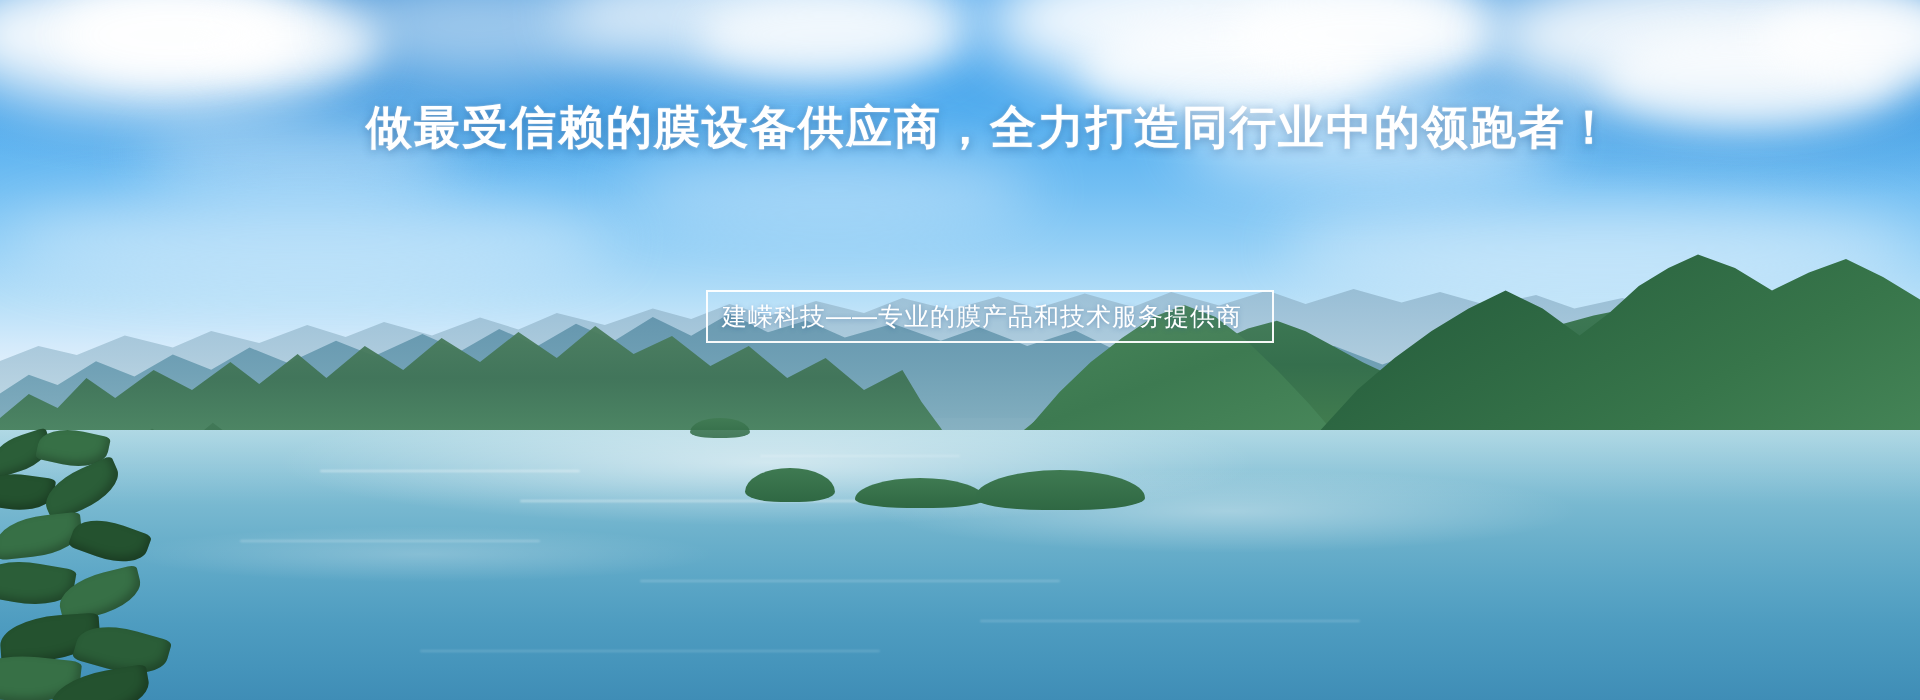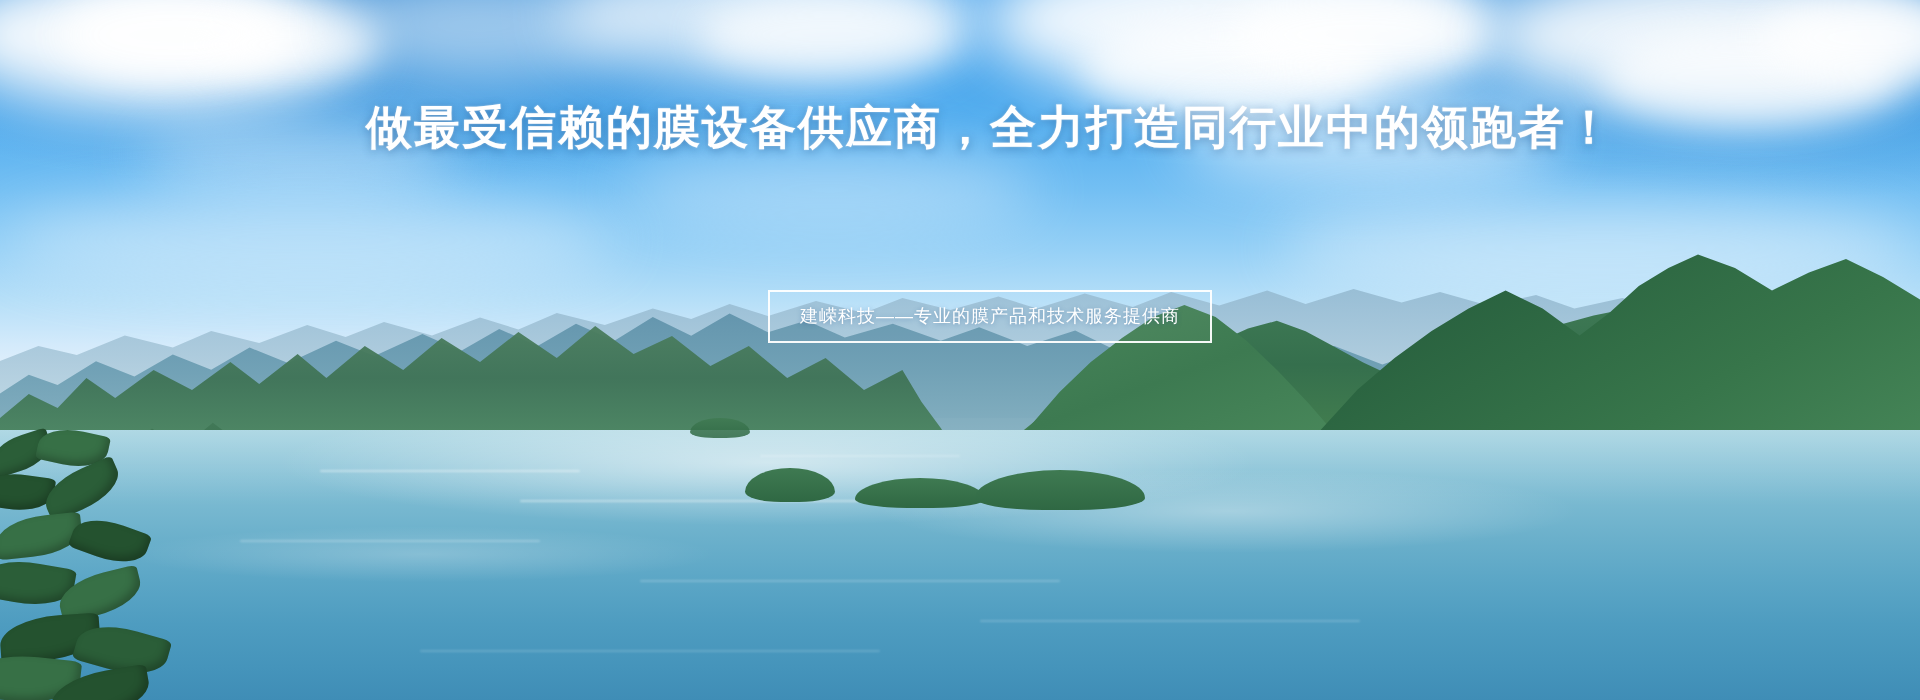--- a/index.html
+++ b/index.html
@@ -206,22 +206,22 @@
     white-space:nowrap;
     text-shadow:0 1px 6px rgba(30,80,140,.45);
   }
 
   .tagline-wrap {
     position:absolute; left:0; top:290px; width:1920px;
     display:flex; justify-content:center;
   }
   .tagline-box {
     border:2px solid rgba(255,255,255,.95);
-    padding:11px 30px 12px 30px;
-    font-size:18px;
+    padding:11px 30px 12px 14px;
+    font-size:25px;
     color:#ffffff;
     letter-spacing:1px;
     line-height:26px;
     white-space:nowrap;
     text-shadow:0 1px 5px rgba(30,80,140,.4);
     background:rgba(255,255,255,.04);
   }
 </style>
 </head>
 <body>

